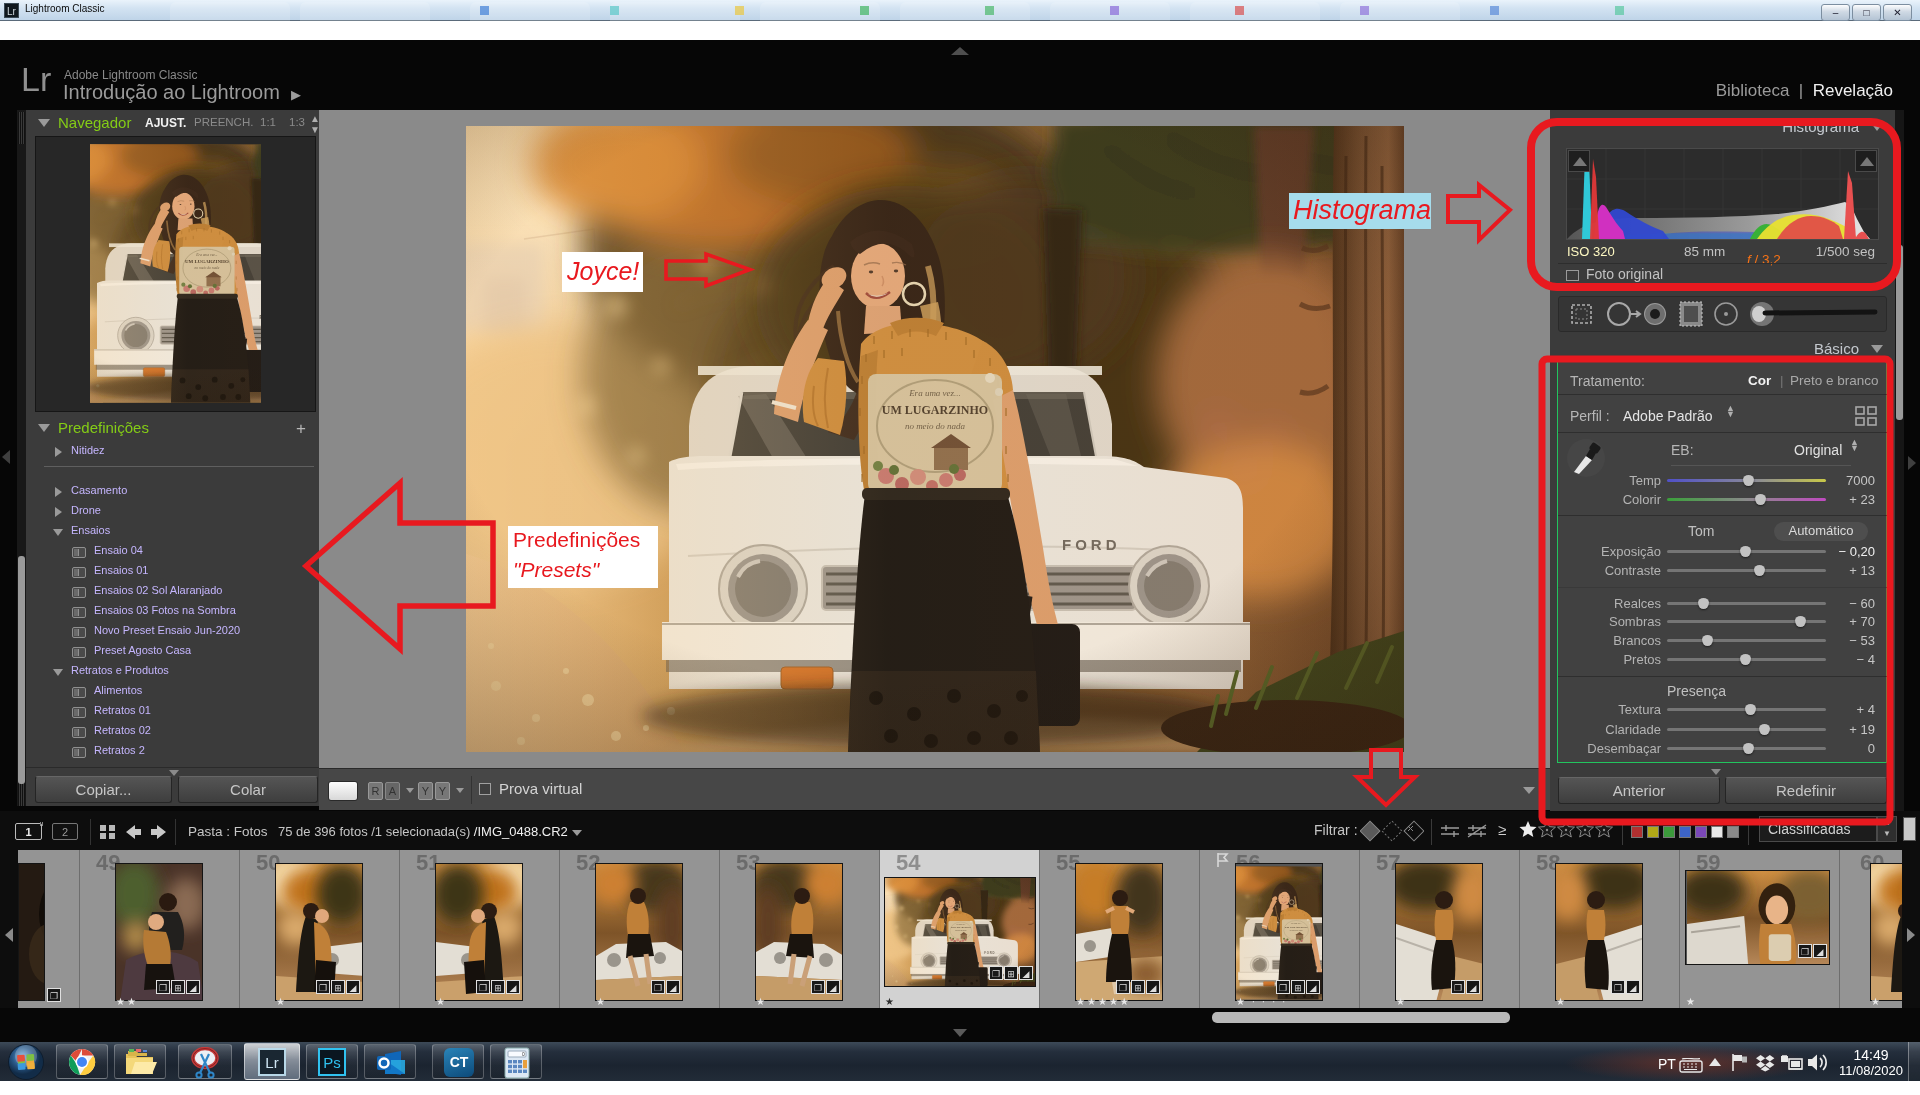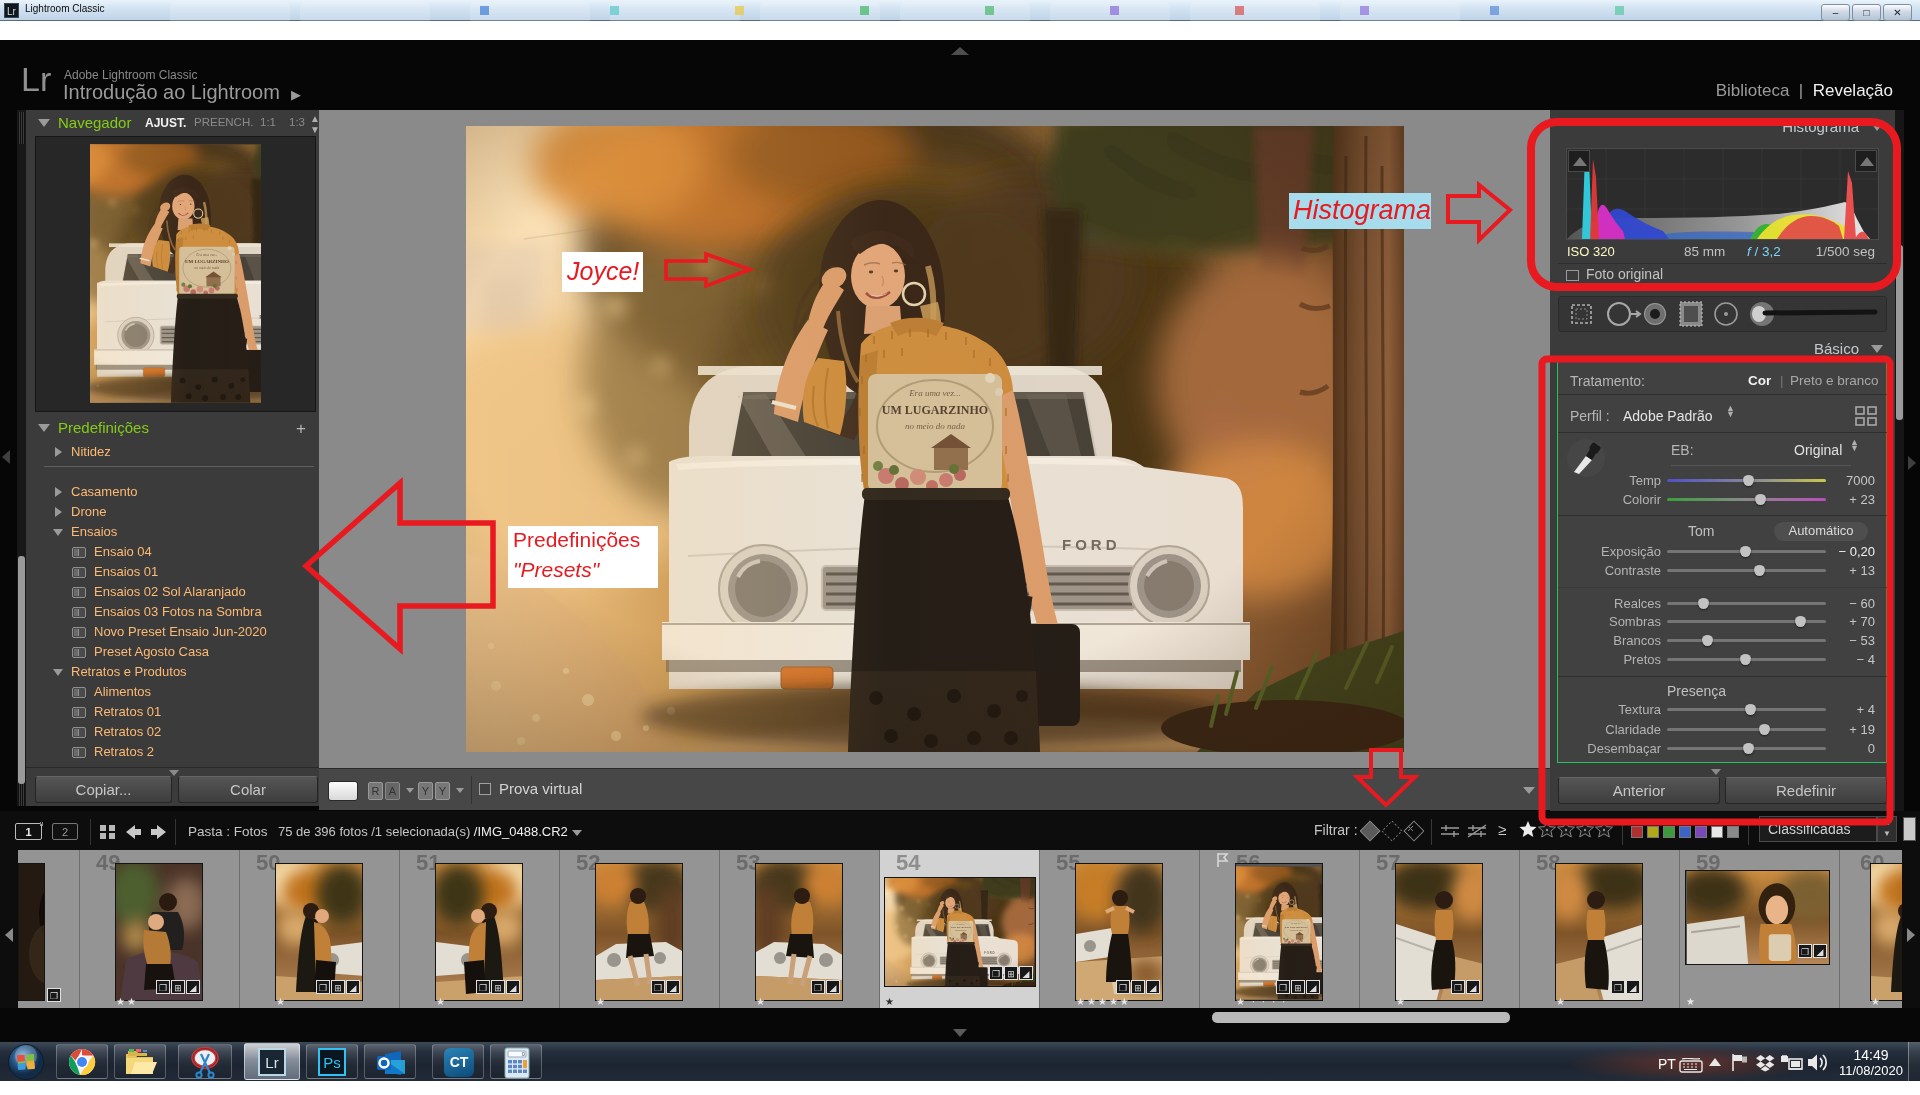--- a/index.html
+++ b/index.html
@@ -35,21 +35,21 @@
   
   #leftpanel  { position:absolute; left:17px;  top:70px; width:302px; height:696px; background:#3b3b3b; }
   #centerbg   { position:absolute; left:319px; top:70px; width:1231px; height:658px; background:#8a8a8a; }
   #toolbar    { position:absolute; left:319px; top:728px; width:1231px; height:42px; background:#474747; border-top:1px solid #2a2a2a;}
   #rightpanel { position:absolute; left:1550px; top:70px; width:345px; height:701px; background:#3b3b3b; }
 
   
   #leftpanel .ph { position:absolute; font-size:15px; color:#84cc16; }
   .tri-d { display:inline-block; width:0; height:0; border-left:6px solid transparent; border-right:6px solid transparent; border-top:8px solid #9a9a9a; }
   .tri-r { display:inline-block; width:0; height:0; border-top:5px solid transparent; border-bottom:5px solid transparent; border-left:7px solid #9a9a9a; }
-  .lit { position:absolute; font-size:13px; color:#fdba74; white-space:nowrap; }
+  .lit { position:absolute; font-size:11px; color:#c4b5fd; white-space:nowrap; }
   .pico { position:absolute; width:14px; height:11px; border:1px solid #909090; border-radius:2px; background:#4a4a4a; }
   .pico::before { content:""; position:absolute; left:1px; top:1px; width:4px; height:7px; background:#6a6a6a; border-right:1px solid #909090; }
   .lrbtn { position:absolute; height:27px; background:linear-gradient(#555,#3e3e3e); border:1px solid #252525; border-top-color:#666;
      border-radius:3px; color:#c6c6c6; font-size:15px; text-align:center; line-height:25px; }
 
   
   .slab { position:absolute; left:0; width:103px; text-align:right; font-size:13px; color:#b4b4b4; }
   .strk { position:absolute; left:109px; width:159px; height:3px; background:#757575; border-radius:2px; }
   .sknob { position:absolute; width:11px; height:11px; background:#c2c2c2; border-radius:50% 50% 50% 50% / 42% 42% 58% 58%; box-shadow:0 1px 2px rgba(0,0,0,.55); }
   .sval { position:absolute; left:272px; width:45px; text-align:right; font-size:13px; color:#c6c6c6; }
@@ -551,21 +551,21 @@
         </svg>
         <div class="abs" style="left:1px;top:1px;width:22px;height:22px;background:#1e1e1e;border:1px solid #4a4a4a;">
           <div class="abs" style="left:4px;top:6px;width:0;height:0;border-left:7px solid transparent;border-right:7px solid transparent;border-bottom:9px solid #777;"></div>
           </div>
         <div class="abs" style="right:1px;top:1px;width:22px;height:22px;background:#1e1e1e;border:1px solid #4a4a4a;">
           <div class="abs" style="left:4px;top:6px;width:0;height:0;border-left:7px solid transparent;border-right:7px solid transparent;border-bottom:9px solid #777;"></div>
           </div>
       </div>
       <div class="abs" style="left:17px;top:134px;font-size:13px;color:#fef9c3;">ISO 320</div>
       <div class="abs" style="left:134px;top:134px;font-size:13.5px;color:#c2c2c2;">85 mm</div>
-      <div class="abs" style="left:197px;top:134px;font-size:13.5px;color:#7dd3fc;"><i>f</i> / 3,2</div>
+      <div class="abs" style="left:197px;top:142px;font-size:13.5px;color:#f97316;"><i>f</i> / 3,2</div>
       <div class="abs" style="left:255px;top:134px;width:70px;text-align:right;font-size:13.5px;color:#c2c2c2;">1/500 seg</div>
       <div class="abs" style="left:8px;top:153px;width:329px;height:1px;background:#2d2d2d;"></div>
       <div class="abs" style="left:16px;top:160px;width:13px;height:11px;border:1px solid #9a9a9a;background:#3b3b3b;"></div>
       <div class="abs" style="left:36px;top:156px;font-size:14px;color:#c2c2c2;">Foto original</div>
 
       <div class="abs" style="left:8px;top:186px;width:329px;height:36px;background:#353535;border-radius:3px;border:1px solid #2a2a2a;">
         <svg width="327" height="34" viewBox="0 0 327 34">
           <rect x="13" y="8" width="19" height="18" fill="none" stroke="#b0b0b0" stroke-width="1.6" stroke-dasharray="3 2"></rect>
           <rect x="17" y="12" width="11" height="10" fill="none" stroke="#8a8a8a" stroke-width="1" stroke-dasharray="2 2"></rect>
           <circle cx="60" cy="17" r="11" fill="none" stroke="#a8a8a8" stroke-width="2"></circle>

